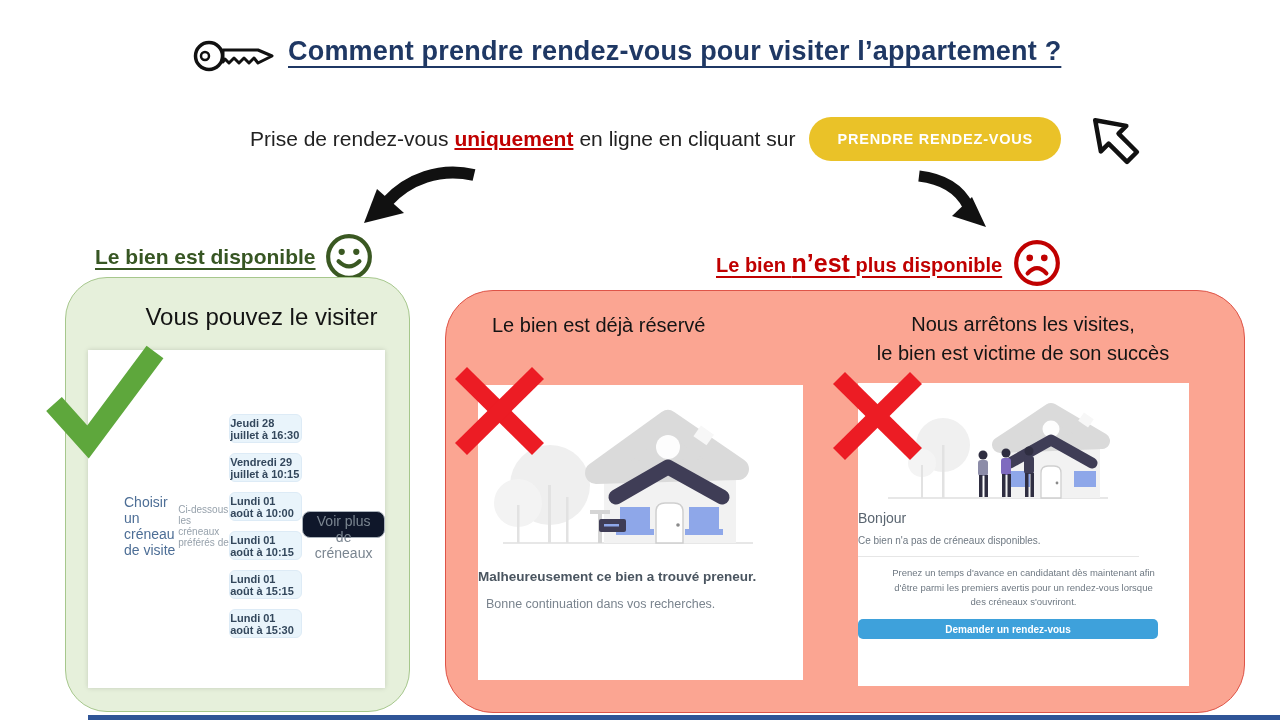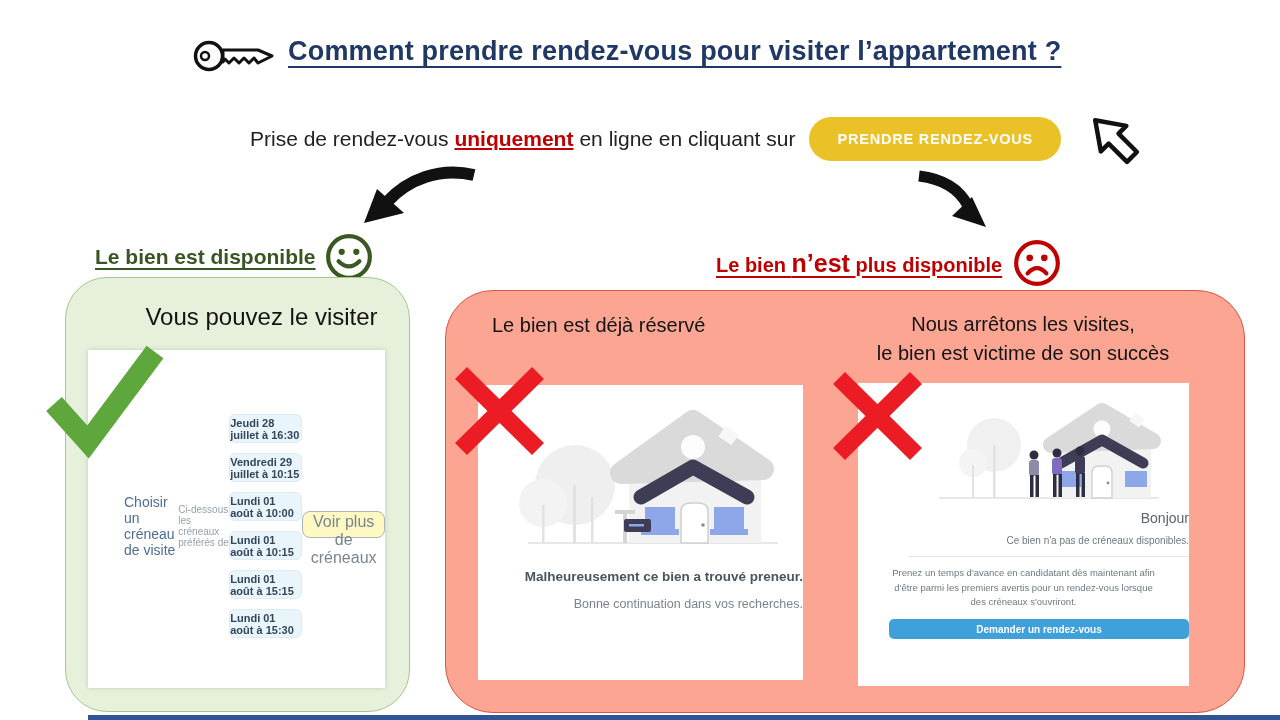--- a/index.html
+++ b/index.html
@@ -31,28 +31,28 @@
   .green-heading{left:65px;top:303px;width:345px;text-align:center;font-size:24px;color:#141414;padding-left:24px;}
   .slot-card{left:88px;top:350px;width:297px;height:338px;background:#fff;
              box-shadow:0 0 5px rgba(0,0,0,.15);display:flex;align-items:center;box-sizing:border-box;padding-left:36px;}
   .slot-title{margin-top:14px;font-size:14px;color:#4D6E96;}
   .slot-sub{margin-top:13px;font-size:10px;color:#97A2AC;}
   .slots{margin-top:14px;display:flex;flex-direction:column;gap:10px;width:233px;}
   .slot{height:27px;border-radius:6px;background:#E9F4FB;border:1px solid #DDEBF6;
         display:flex;align-items:center;justify-content:center;
         font-size:11px;font-weight:700;color:#33475C;cursor:pointer;}
   .more-btn{margin-top:10px;width:233px;height:27px;border-radius:8px;border:1px solid #ABB3BB;
-            background:#fef9c3;font-size:16px;color:#7A8590;font-family:"Liberation Sans",sans-serif;cursor:pointer;}
+            background:#0f172a;font-size:14px;color:#7A8590;font-family:"Liberation Sans",sans-serif;cursor:pointer;}
 
   
   .red-box{left:445px;top:290px;width:800px;height:423px;background:#FBA592;
            border:1.5px solid #DE5448;border-radius:48px;box-sizing:border-box;}
   .reserved-heading{left:492px;top:314px;width:325px;text-align:left;font-size:20px;color:#141414;}
   .stopped-heading{left:840px;top:310px;width:366px;text-align:center;font-size:20px;color:#141414;line-height:1.45;}
-  .white-card{background:#fff;display:flex;flex-direction:column;align-items:flex-end;box-sizing:border-box;}
+  .white-card{background:#fff;display:flex;flex-direction:column;align-items:flex-start;box-sizing:border-box;}
   .card-mid{left:478px;top:385px;width:325px;height:295px;}
   .card-right{left:858px;top:383px;width:331px;height:303px;}
   .msg-bold{margin-top:14px;font-size:13.5px;font-weight:700;color:#4A5560;}
   .msg-normal{margin-top:13px;font-size:12.5px;color:#7A848E;padding-left:8px;}
   .greeting{margin-top:2px;font-size:14px;color:#5A6570;}
   .greet-sub{margin-top:9px;font-size:10px;color:#6E7882;}
   .divider{margin-top:10px;width:85%;border-top:1px solid #E6E6E6;}
   .paragraph{margin-top:9px;padding:0 32px;font-size:9.5px;color:#6E7882;line-height:1.55;text-align:center;}
   .request-btn{margin-top:9px;width:300px;height:20px;border:none;border-radius:5px;background:#3EA1DB;
                color:#fff;font-size:10px;font-weight:700;font-family:"Liberation Sans",sans-serif;cursor:pointer;}

